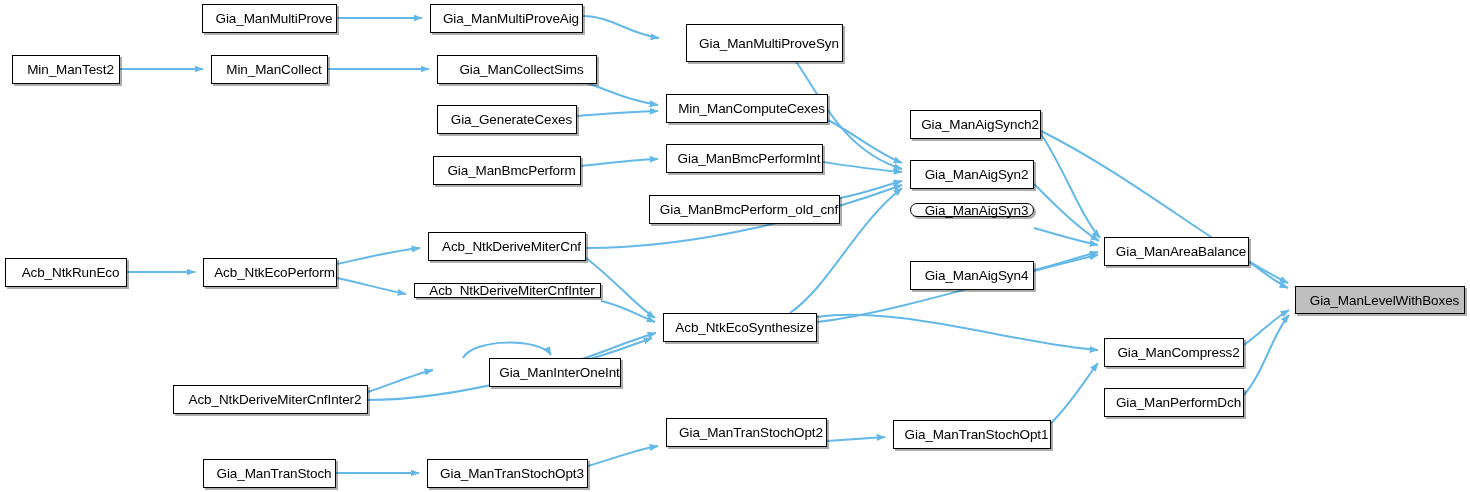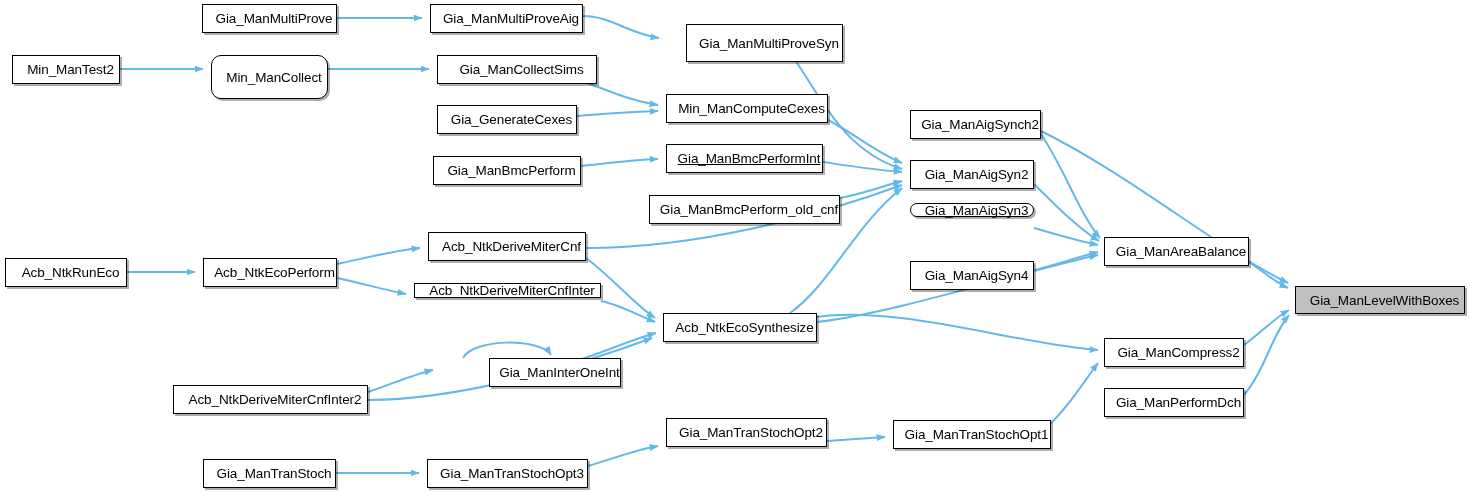--- a/index.html
+++ b/index.html
@@ -71,36 +71,36 @@
       </div>
       <div class="node" style="left: 430px; top: 4px; width: 153px; height: 29px;">
         <span>Gia_ManMultiProveAig</span>
       </div>
       <div class="node" style="left: 667px; top: 24px; width: 157px; height: 38px; margin-left: 19px;">
         <span>Gia_ManMultiProveSyn</span>
       </div>
       <div class="node" style="left: 12px; top: 55px; width: 108px; height: 29px;">
         <span>Min_ManTest2</span>
       </div>
-      <div class="node" style="left: 211px; top: 55px; width: 117px; height: 44px; border-radius: 10px;">
+      <div class="node" style="left: 211px; top: 55px; width: 117px; height: 29px;">
         <span>Min_ManCollect</span>
       </div>
       <div class="node" style="left: 437px; top: 55px; width: 160px; height: 29px;">
         <span>Gia_ManCollectSims</span>
       </div>
       <div class="node" style="left: 666px; top: 94px; width: 162px; height: 29px;">
         <span>Min_ManComputeCexes</span>
       </div>
       <div class="node" style="left: 910px; top: 110px; width: 131px; height: 29px;">
         <span>Gia_ManAigSynch2</span>
       </div>
       <div class="node" style="left: 437px; top: 105px; width: 140px; height: 29px;">
         <span>Gia_GenerateCexes</span>
       </div>
-      <div class="node" style="left: 666px; top: 144px; width: 157px; height: 29px; text-decoration: underline;">
+      <div class="node" style="left: 666px; top: 144px; width: 157px; height: 29px;">
         <span>Gia_ManBmcPerformInt</span>
       </div>
       <div class="node" style="left: 910px; top: 160px; width: 124px; height: 29px;">
         <span>Gia_ManAigSyn2</span>
       </div>
       <div class="node" style="left: 433px; top: 156px; width: 148px; height: 29px;">
         <span>Gia_ManBmcPerform</span>
       </div>
       <div class="node" style="left: 649px; top: 195px; width: 191px; height: 29px;">
         <span>Gia_ManBmcPerform_old_cnf</span>

